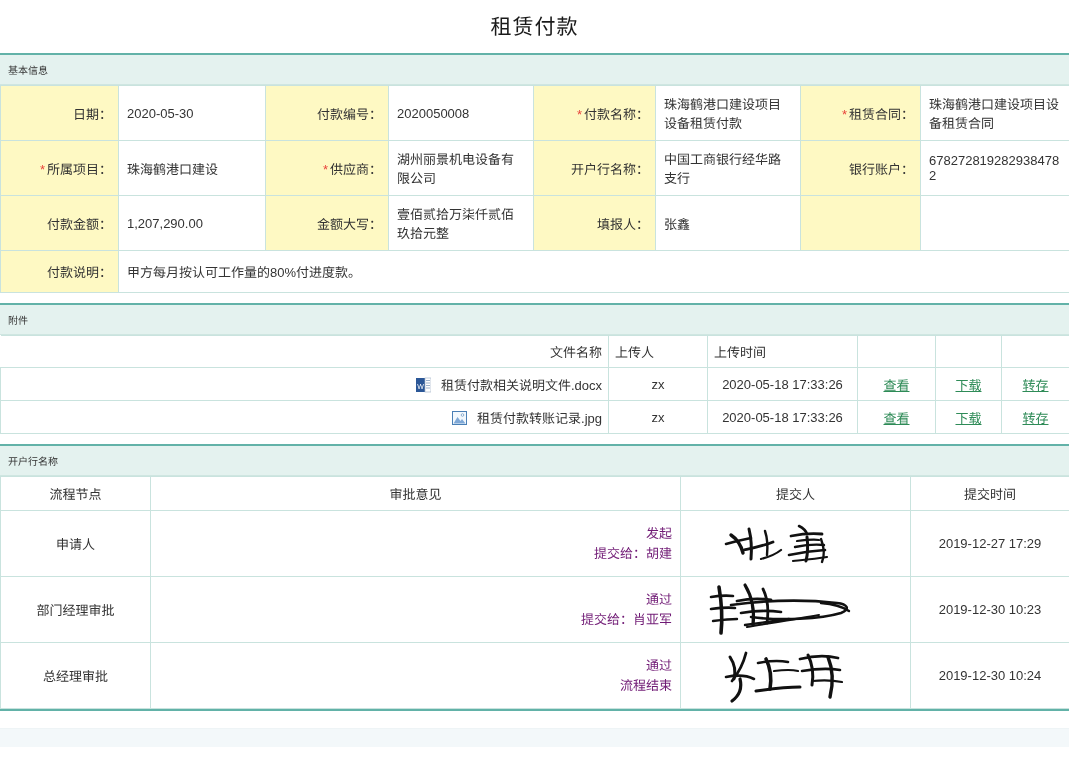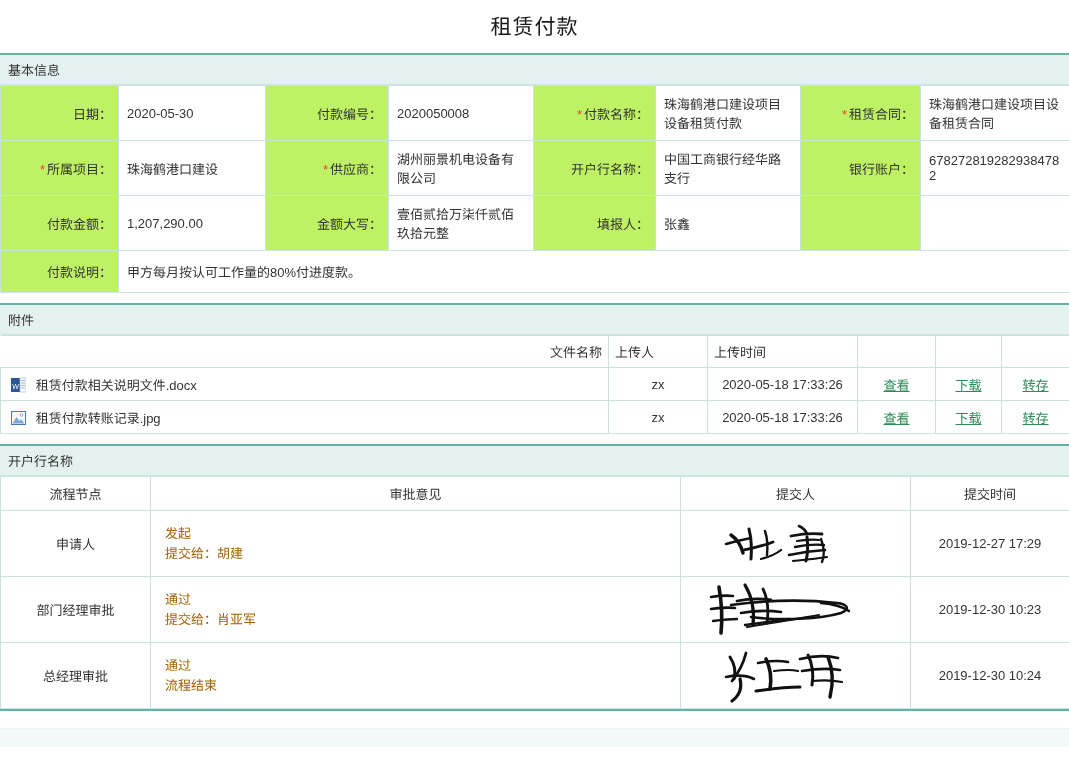--- a/index.html
+++ b/index.html
@@ -29,21 +29,21 @@
   }
 
   
   .section-bar {
     background: #e4f2ef;
     border-top: 2px solid #62b2a8;
     border-bottom: 1px solid #cfe6e1;
     height: 32px;
     line-height: 32px;
     padding-left: 8px;
-    font-size: 13px;
+    font-size: 10px;
     color: #333;
     box-sizing: border-box;
   }
 
   
   table.grid {
     width: 1069px;
     border-collapse: collapse;
     table-layout: fixed;
   }
@@ -53,21 +53,21 @@
     font-weight: normal;
     color: #333;
     vertical-align: middle;
     padding: 6px 8px;
     box-sizing: border-box;
     word-break: break-all;
   }
 
   
   .info-table td.label {
-    background: #bef264;
+    background: #fef9c3;
     text-align: right;
     white-space: nowrap;
     padding-right: 6px;
   }
   .info-table td.value {
     background: #ffffff;
     text-align: left;
   }
   .info-table tr { height: 55px; }
   .req-star { color: #e8443b; margin-right: 2px; }
@@ -83,21 +83,21 @@
   }
   .att-table thead th.name-col { text-align: right; padding-left: 10px; }
   .att-table thead th.blank-col { border-left: 1px solid #c9e3de; }
   .att-table tbody td {
     height: 33px;
     text-align: center;
     padding: 3px 6px;
     background: #fff;
   }
   .att-table tbody td.file-name {
-    text-align: left;
+    text-align: right;
     padding-left: 10px;
     white-space: nowrap;
   }
   .att-link {
     color: #2e8b57;
     text-decoration: underline;
     cursor: pointer;
     font-size: 13px;
     margin-top: 28px;
   }
@@ -118,22 +118,22 @@
     background: #ffffff;
     padding: 4px 6px;
   }
   .flow-table tbody td {
     height: 66px;
     background: #ffffff;
     vertical-align: middle;
   }
   .flow-table td.node { text-align: center; }
   .flow-table td.opinion {
-    text-align: left;
-    color: #a16207;
+    text-align: right;
+    color: #701a75;
     line-height: 20px;
     padding-left: 14px;
     vertical-align: middle;
   }
   .flow-table td.signer { text-align: center; padding: 2px; }
   .flow-table td.time { text-align: center; }
   .opinion-line1 { display: block; }
   .opinion-line2 { display: block; }
   .sign-img { display: block; margin: 0 auto; }
 

